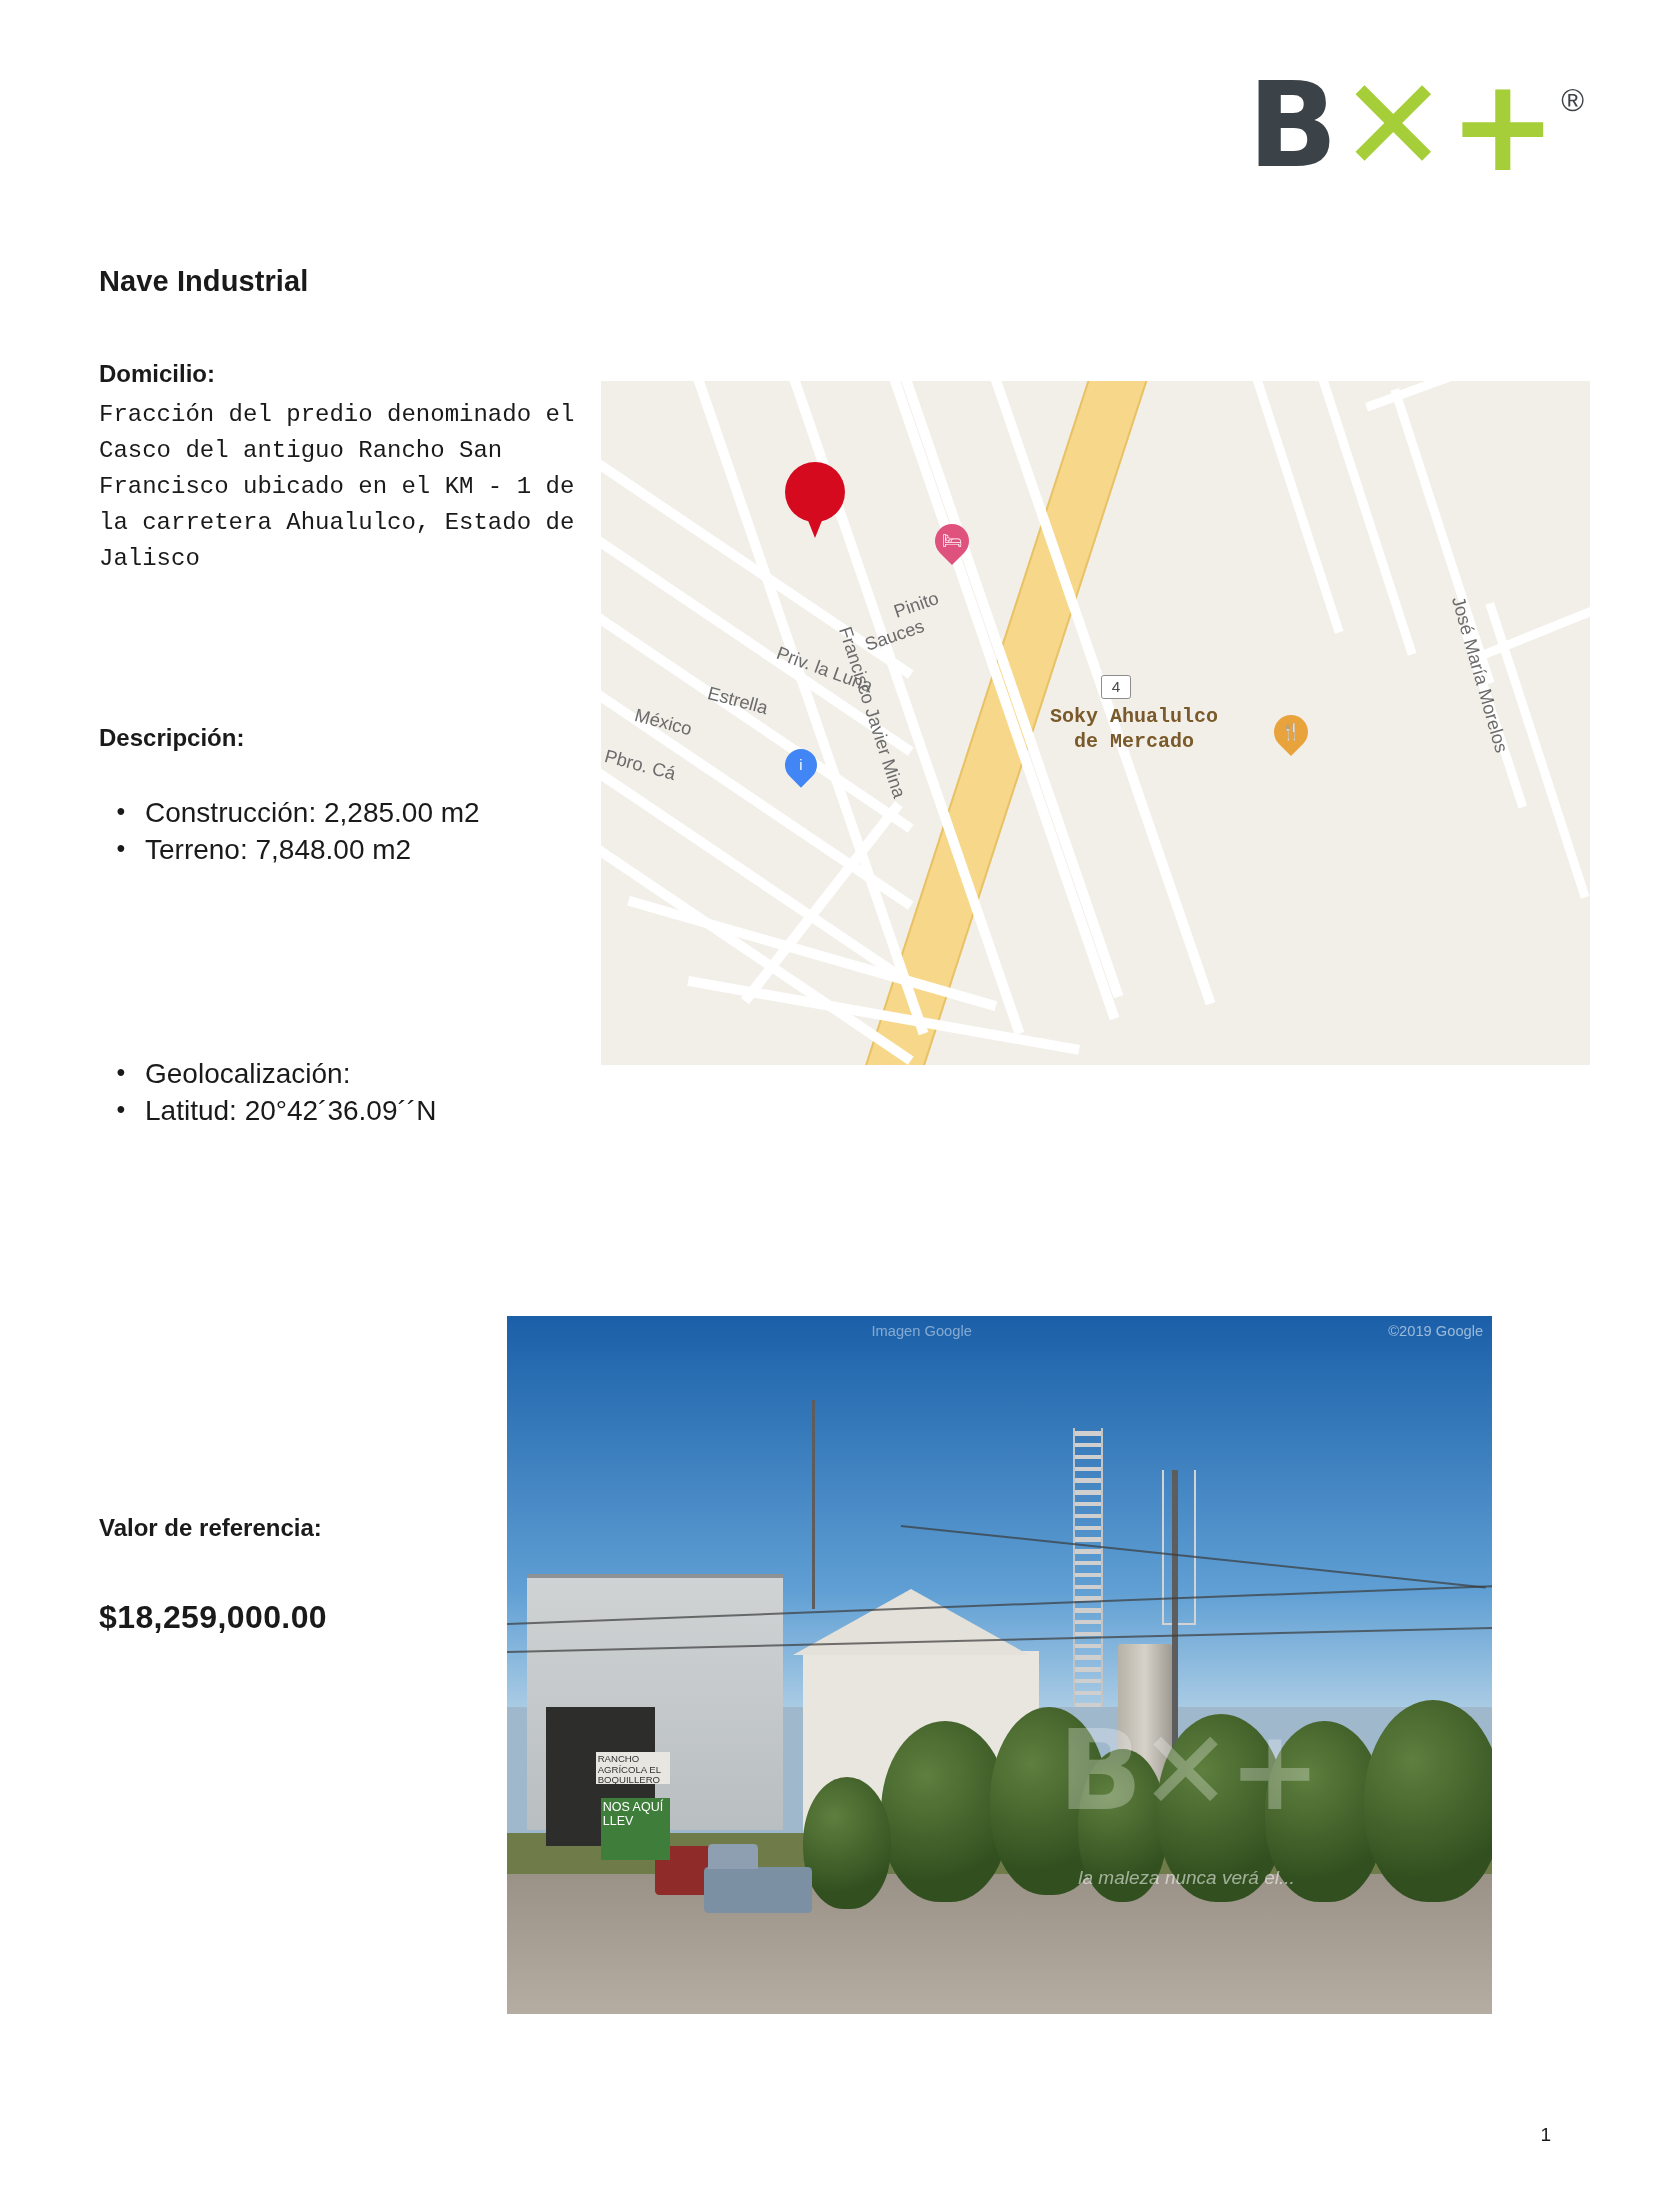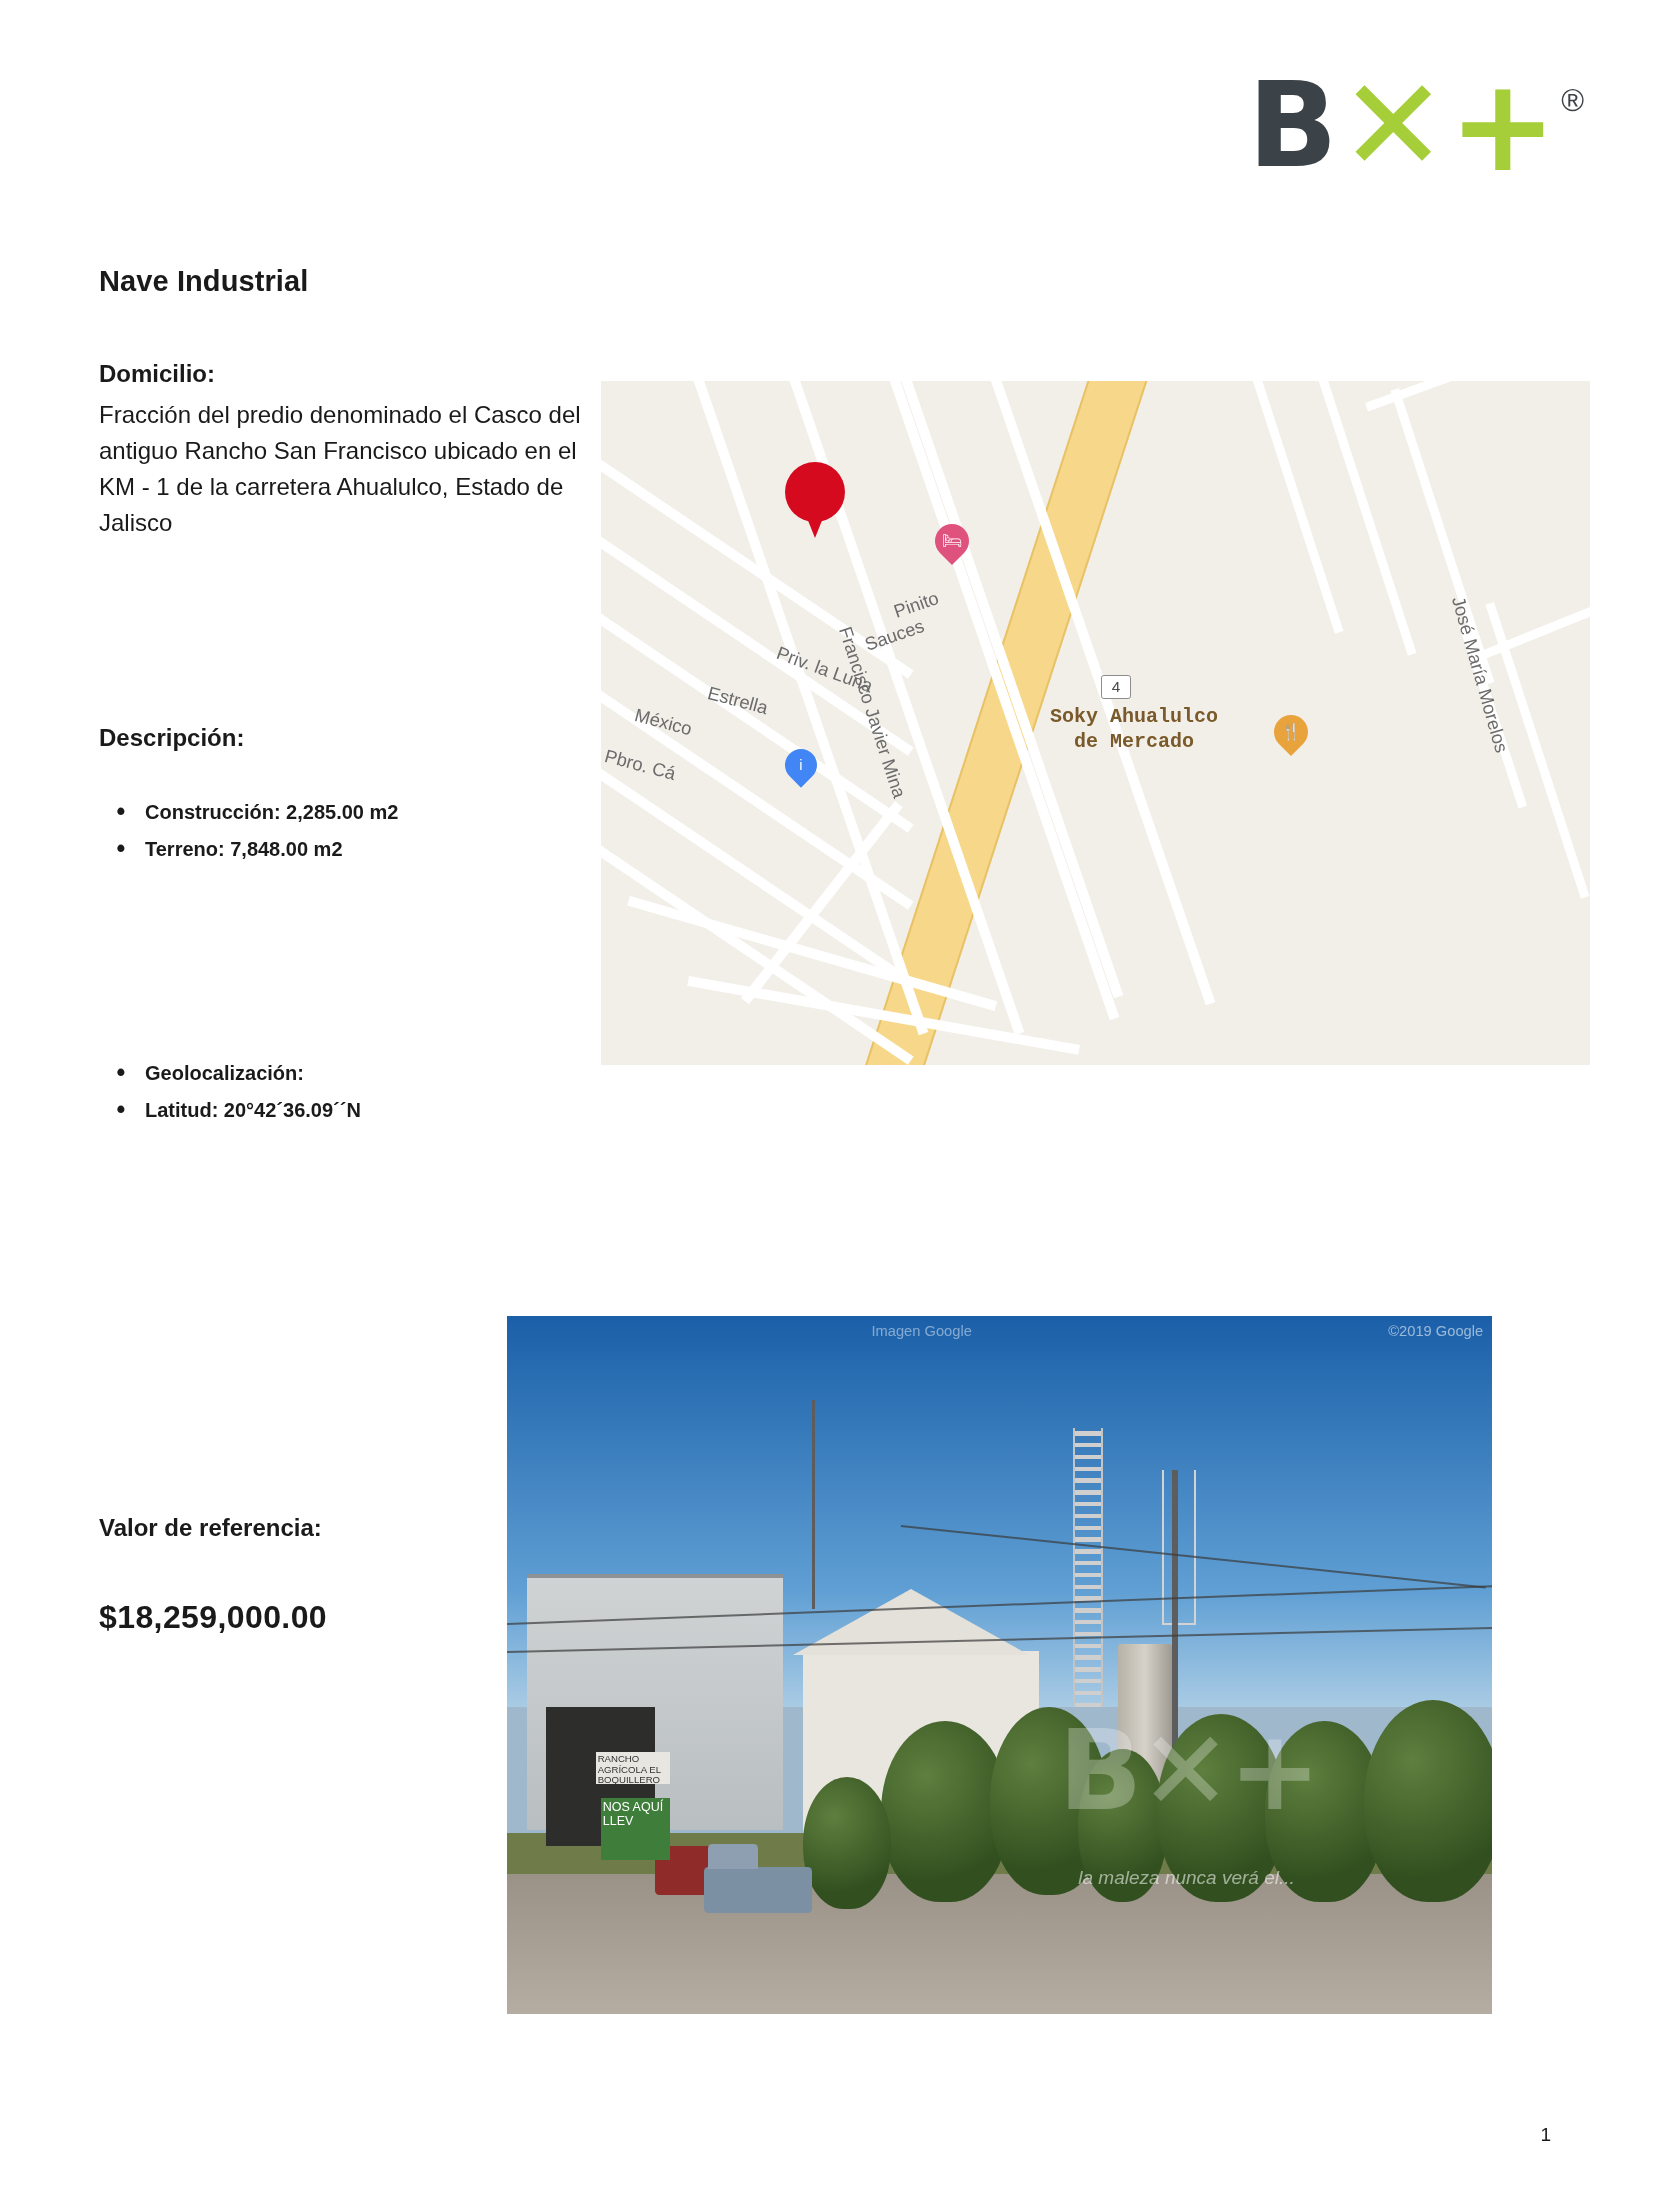--- a/index.html
+++ b/index.html
@@ -62,40 +62,40 @@
     font-weight: bold;
   }
   .address-body {
     position: absolute;
     left: 99px;
     top: 397px;
     width: 485px;
     font-size: 24px;
     line-height: 36px;
     color: #1a1a1a;
+    font-family: Liberation Mono, monospace;
   }
   .label-descripcion {
     position: absolute;
     left: 99px;
     top: 724px;
     font-size: 24px;
     font-weight: bold;
   }
 
   ul.bullets {
     margin: 0;
     padding: 0;
     list-style: none;
   }
   ul.bullets li {
-    font-size: 20px;
+    font-size: 28px;
     line-height: 37px;
     position: relative;
     padding-left: 46px;
-    font-weight: bold;
   }
   ul.bullets li::before {
     content: "•";
     position: absolute;
     left: 17.6px;
     top: -1.5px;
     font-size: 25px;
   }
   .desc-list {
     position: absolute;

